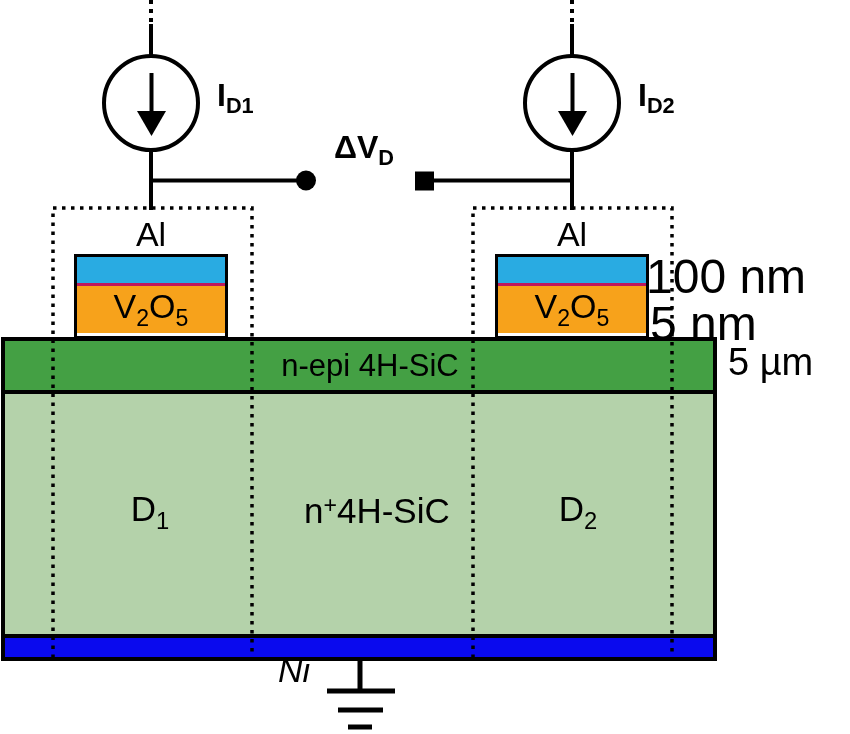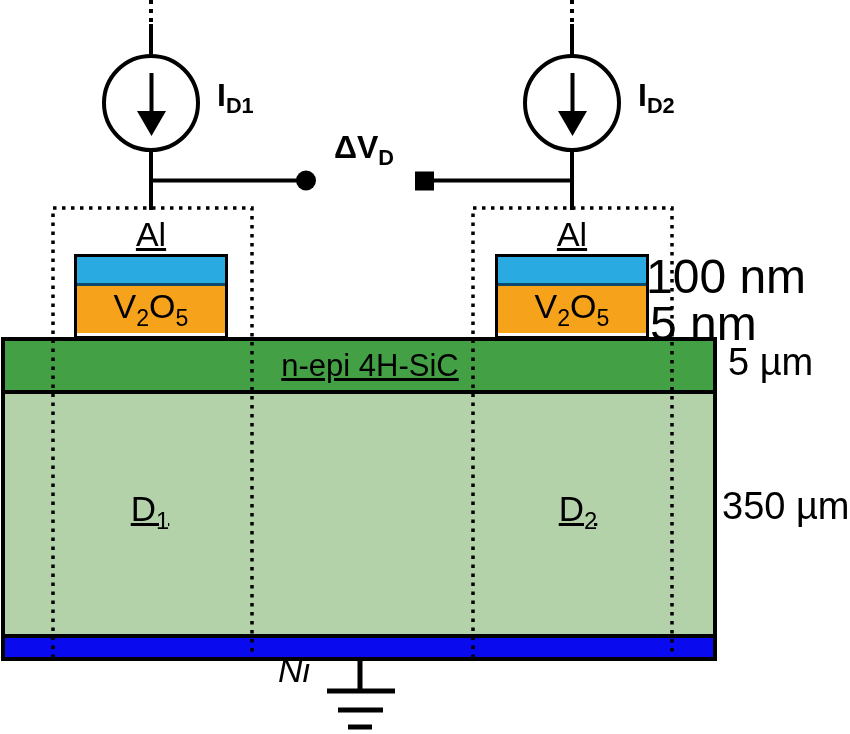--- a/index.html
+++ b/index.html
@@ -8,25 +8,25 @@
     font-family:"Liberation Sans","DejaVu Sans",sans-serif;color:#000;
   }
   .layer{position:absolute;box-sizing:border-box;border:4px solid #000;}
   #epi-layer{left:1px;top:337px;width:716px;height:57px;background:#44A044;}
   #substrate-layer{left:1px;top:390px;width:716px;height:248px;background:#B4D2AA;}
   #ni-layer{left:1px;top:634px;width:716px;height:27px;background:#0A0AEE;}
   .stack{position:absolute;box-sizing:border-box;border:3px solid #000;width:154px;height:85px;top:254px;}
   #stack-left{left:74px;}
   #stack-right{left:495px;}
   .stack .al{height:26px;background:#29ABE2;}
-  .stack .vo{height:47px;background:#F7A21B;border-top:3px solid #0c4a6e;
+  .stack .vo{height:47px;background:#F7A21B;border-top:3px solid #be185d;
     display:flex;align-items:center;justify-content:center;}
   svg.overlay{position:absolute;left:0;top:0;z-index:5;}
   .lbl{position:absolute;z-index:6;white-space:nowrap;line-height:1.05;}
-  .ctr{transform:translateX(-50%);text-decoration:underline;}
+  .ctr{transform:translateX(-50%);}
   .sub{font-size:.68em;vertical-align:-.32em;margin-top:16px;}
   .sup{font-size:.66em;vertical-align:.42em;}
   .bold{font-weight:bold;}
   .fs31{font-size:31px;text-align:right;} .fs34{font-size:34px;} .fs35{font-size:35px;}
   .fs36{font-size:48px;} .fs38{font-size:38px;} .fs32{font-size:32px;}
 </style>
 </head>
 <body>
 
 <div id="canvas">
@@ -87,22 +87,22 @@
   <div class="lbl bold fs32" style="left:217px;top:79px;"><span>I</span><span class="sub">D1</span></div>
   <div class="lbl bold fs32" style="left:638px;top:79px;"><span>I</span><span class="sub">D2</span></div>
   <div class="lbl bold fs32" style="left:334px;top:131px;"><span>ΔV</span><span class="sub">D</span></div>
 
   <div class="lbl fs34 ctr" style="left:151px;top:217px;">Al</div>
   <div class="lbl fs34 ctr" style="left:572px;top:217px;">Al</div>
 
   <div class="lbl fs36" style="left:646px;top:252px;">100 nm</div>
   <div class="lbl fs36" style="left:650px;top:299px;">5 nm</div>
   <div class="lbl fs38" style="left:728px;top:343px;">5 µm</div>
-  <div class="lbl fs38" style="left:722px;top:487px;">350 µm</div>
 
   <div class="lbl fs31 ctr" style="left:370px;top:350px;">n-epi 4H-SiC</div>
 
   <div class="lbl fs35 ctr" style="left:150px;top:491px;"><span>D</span><span class="sub">1</span></div>
+  <div class="lbl fs35" style="left:304px;top:493px;"><span>n</span><span class="sup">+</span><span>4H-SiC</span></div>
   <div class="lbl fs35 ctr" style="left:578px;top:491px;"><span>D</span><span class="sub">2</span></div>
 
   <div class="lbl fs34" style="left:278px;top:653px;font-style:italic;">Ni</div>
 
 </div>
 
 </body></html>

